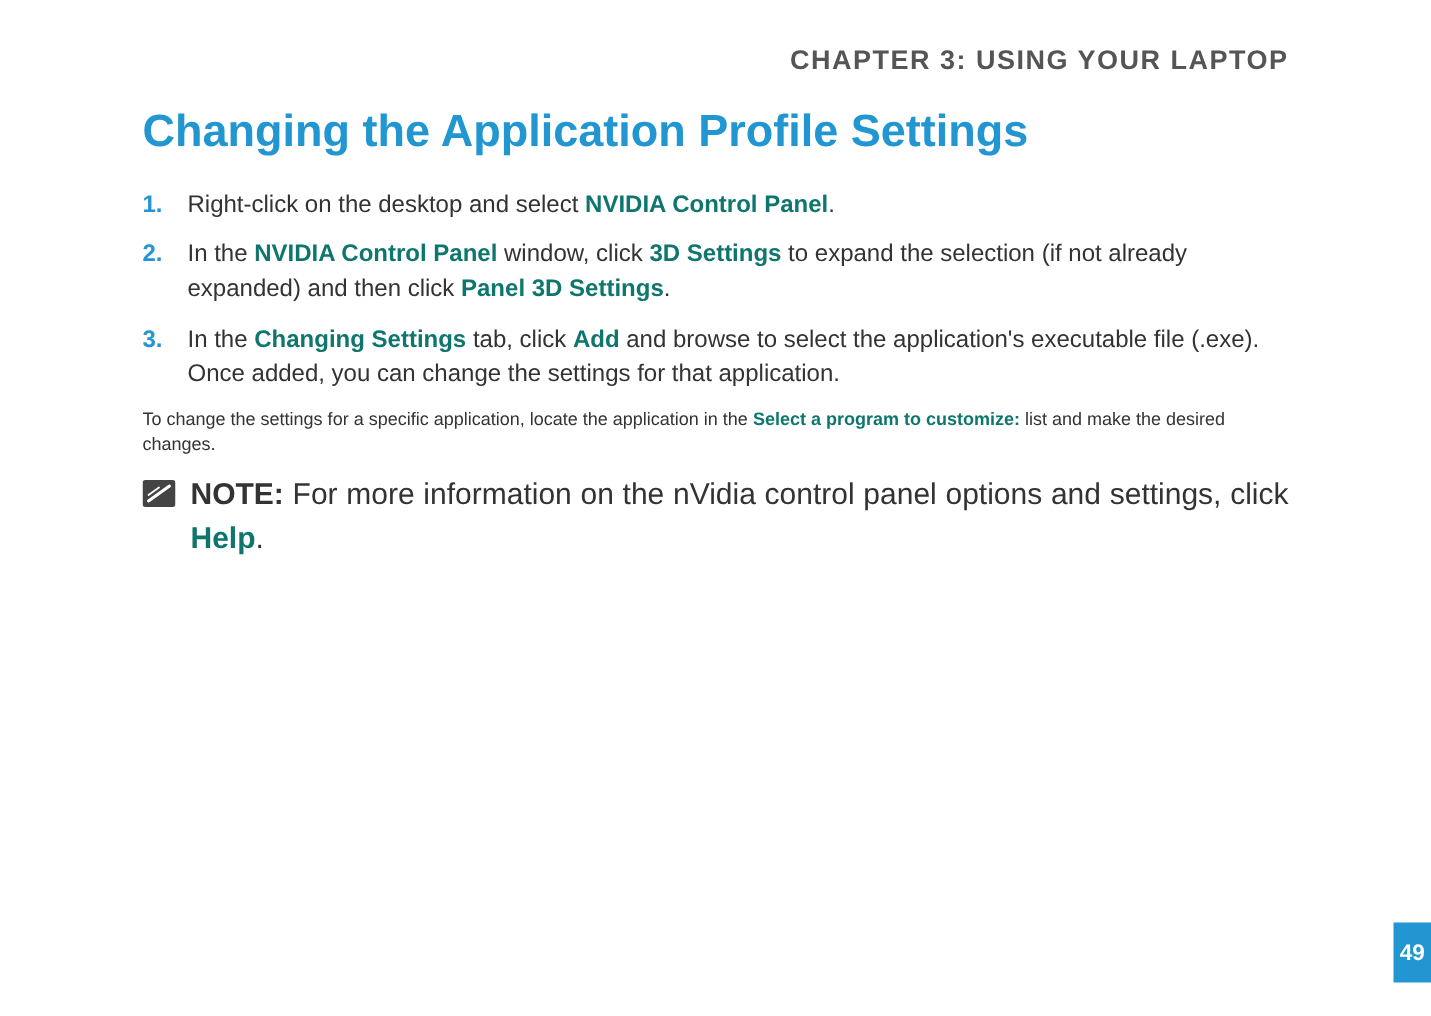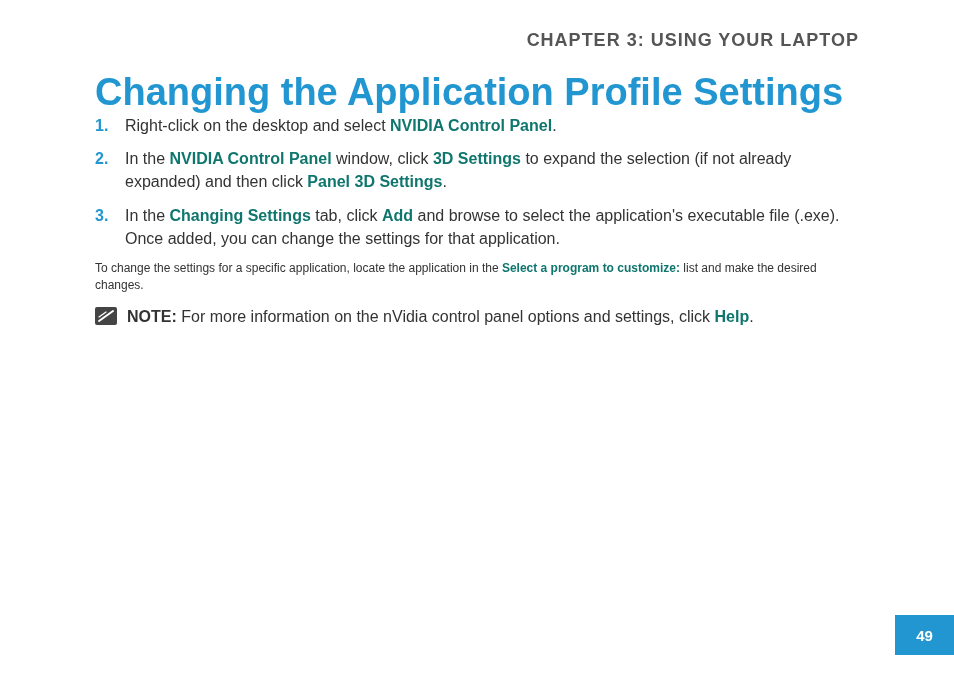--- a/index.html
+++ b/index.html
@@ -20,24 +20,24 @@
     }
     .chapter-header {
       text-align: right;
       font-size: 18px;
       font-weight: 700;
       letter-spacing: 1px;
       color: #555555;
       margin-bottom: 20px;
     }
     .page-title {
-      font-size: 38px;
+      font-size: 30px;
       font-weight: 600;
       color: #2196d1;
-      margin-bottom: 0;
+      margin-bottom: 20px;
     }
     .numbered-list {
       list-style: none;
       margin-bottom: 10px;
     }
     .numbered-item {
       display: flex;
       margin-bottom: 10px;
       font-size: 16px;
       line-height: 1.45;
@@ -58,21 +58,21 @@
     }
     .paragraph {
       font-size: 12px;
       line-height: 1.45;
       margin-bottom: 10px;
       color: #333333;
     }
     .note-box {
       display: flex;
       align-items: flex-start;
-      font-size: 16px;
+      font-size: 20px;
       line-height: 1.45;
     }
     .note-icon {
       width: 22px;
       height: 18px;
       flex-shrink: 0;
       margin-right: 10px;
       margin-top: 2px;
     }
     .note-icon svg {
@@ -84,21 +84,21 @@
       text-align: justify;
       text-justify: inter-word;
     }
     .note-label {
       font-weight: 700;
     }
     .page-number-tab {
       position: absolute;
       right: 0;
       bottom: 22px;
-      width: 59px;
+      width: 25px;
       height: 40px;
       background: #2196d1;
       color: #ffffff;
       font-size: 15px;
       font-weight: 600;
       display: flex;
       align-items: center;
       justify-content: center;
     }
   </style>

